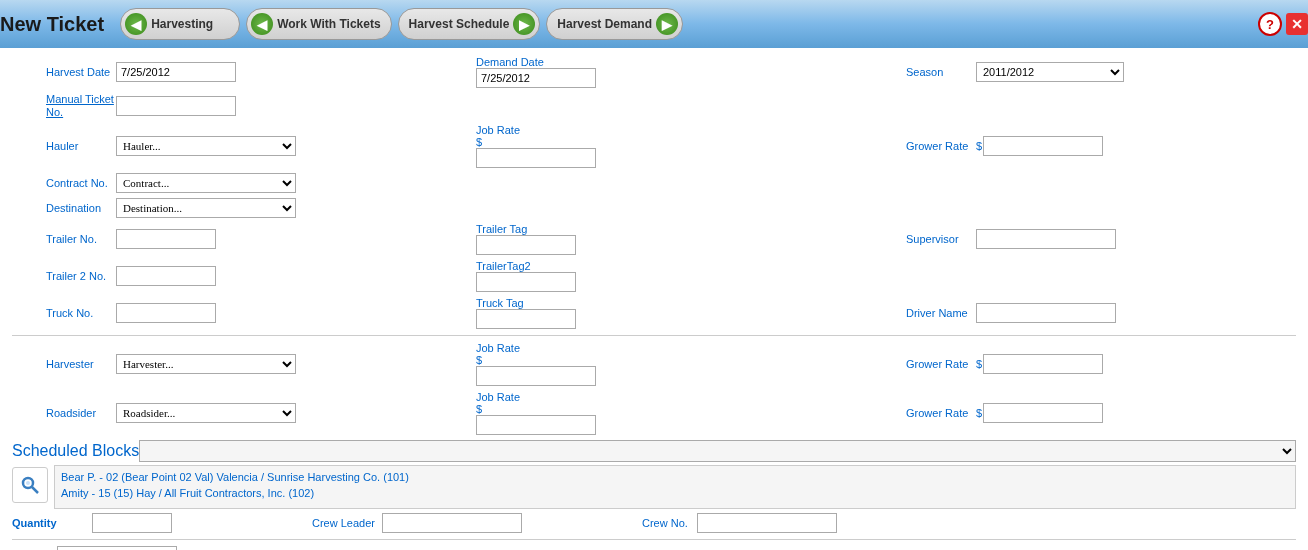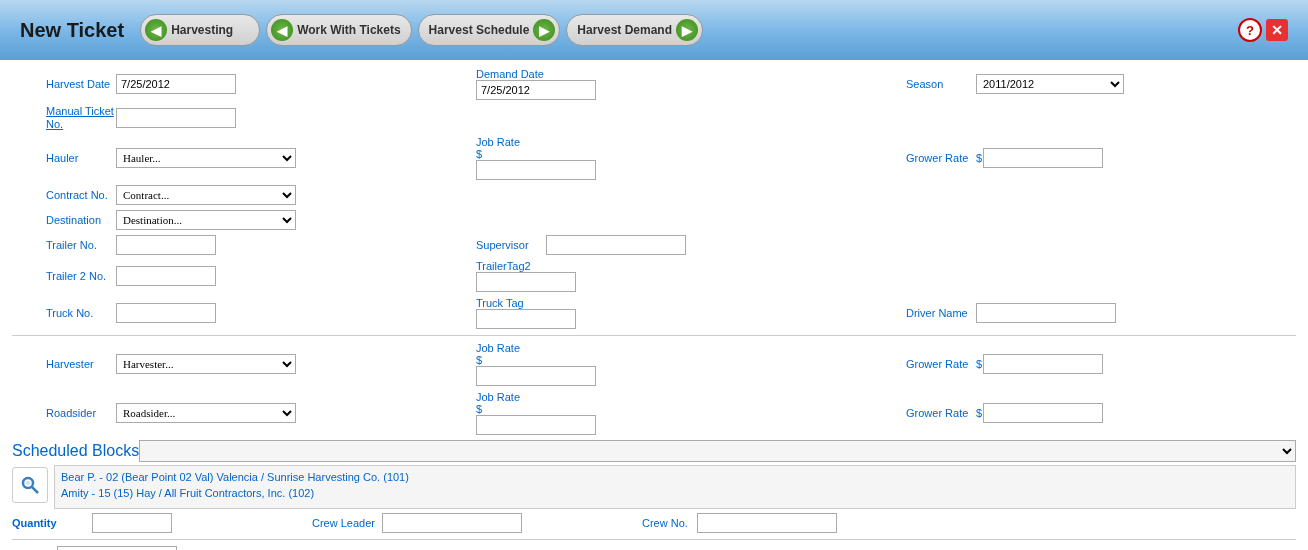--- a/index.html
+++ b/index.html
@@ -10,22 +10,22 @@
       width: 1308px;
       height: 550px;
       overflow: hidden;
     }
 
     
     .header {
       background: linear-gradient(to bottom, #b8d8f0, #7db8e8, #5a9fd4);
       display: flex;
       align-items: center;
-      padding: 4px 20px;
-      height: 60px;
+      padding: 4px 0;
+      height: 48px;
       gap: 6px;
     }
     .header-title {
       font-size: 20px;
       font-weight: bold;
       color: #1a1a1a;
       margin-right: 10px;
       white-space: nowrap;
     }
     .nav-btn {
@@ -350,20 +350,24 @@
       <span class="field-label">Destination</span>
       <select class="w180">
         <option>Destination...</option>
       </select>
     </div>
   </div>
 
   <div class="form-row">
     <div class="col1">
       <span class="field-label">Trailer No.</span>
+      <input type="text" class="w100" value="" style="">
+    </div>
+    <div class="col2">
+      <span class="field-label">Trailer Tag</span>
       <input type="text" class="w100" value="" style="">
     </div>
     <div class="col3">
       <span class="field-label">Supervisor</span>
       <input type="text" class="w140" value="" style="">
     </div>
   </div>
 
   <div class="form-row">
     <div class="col1">

